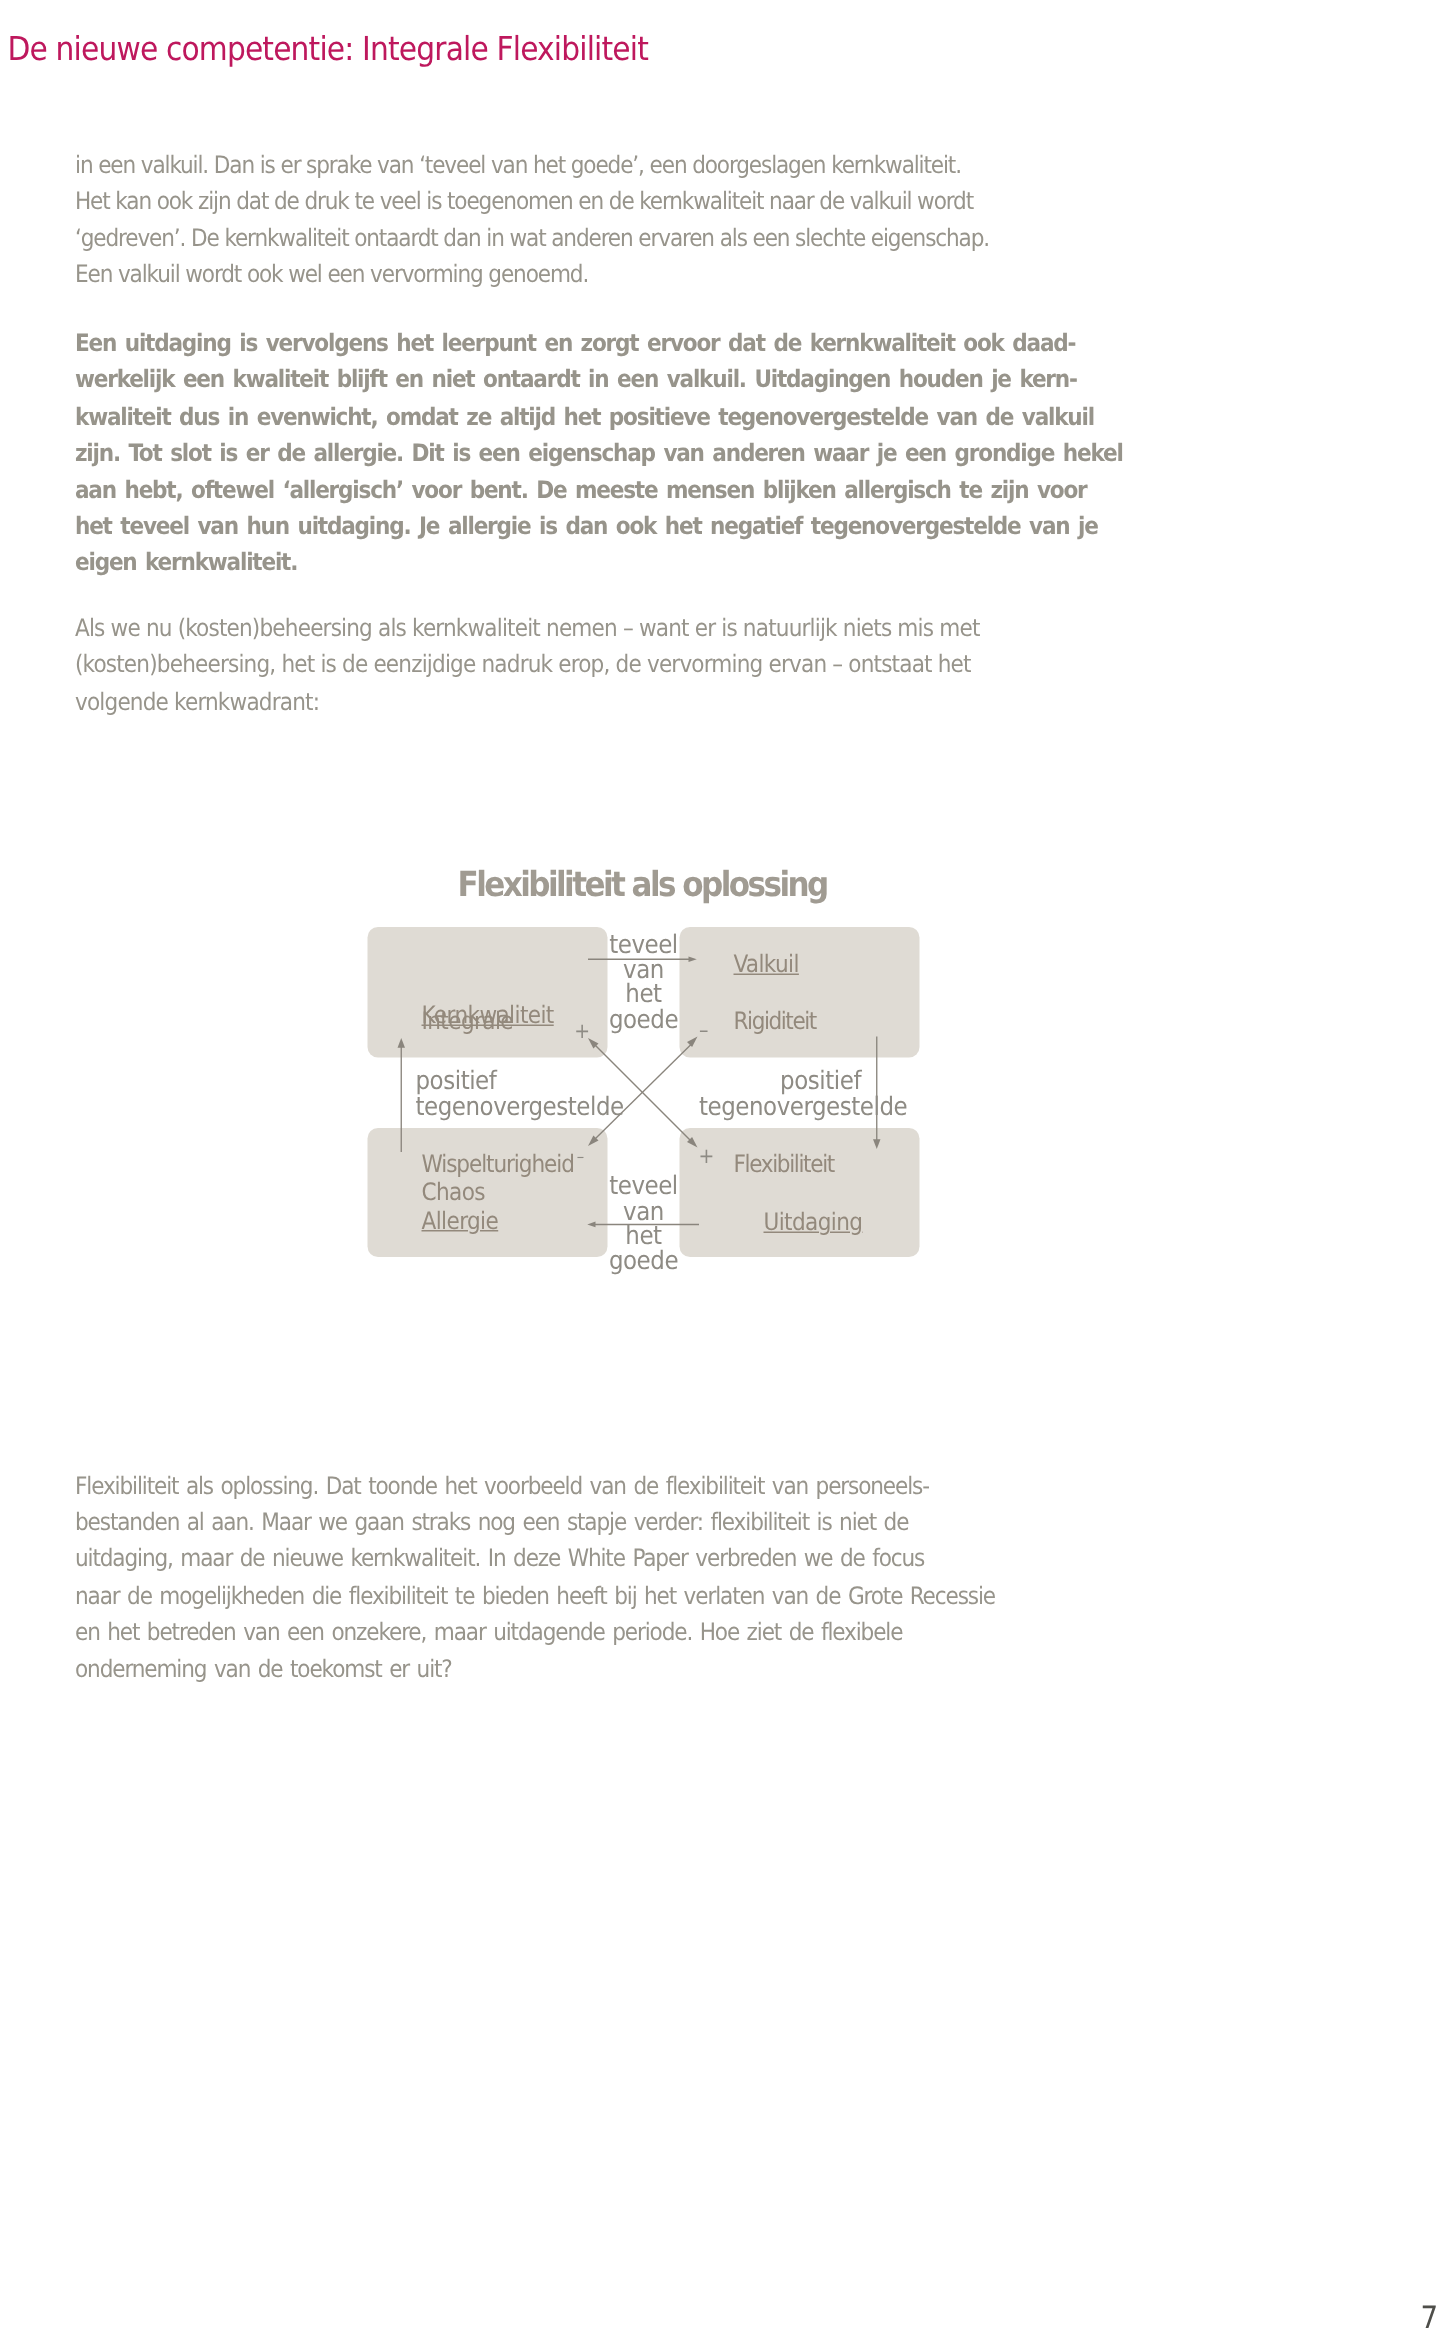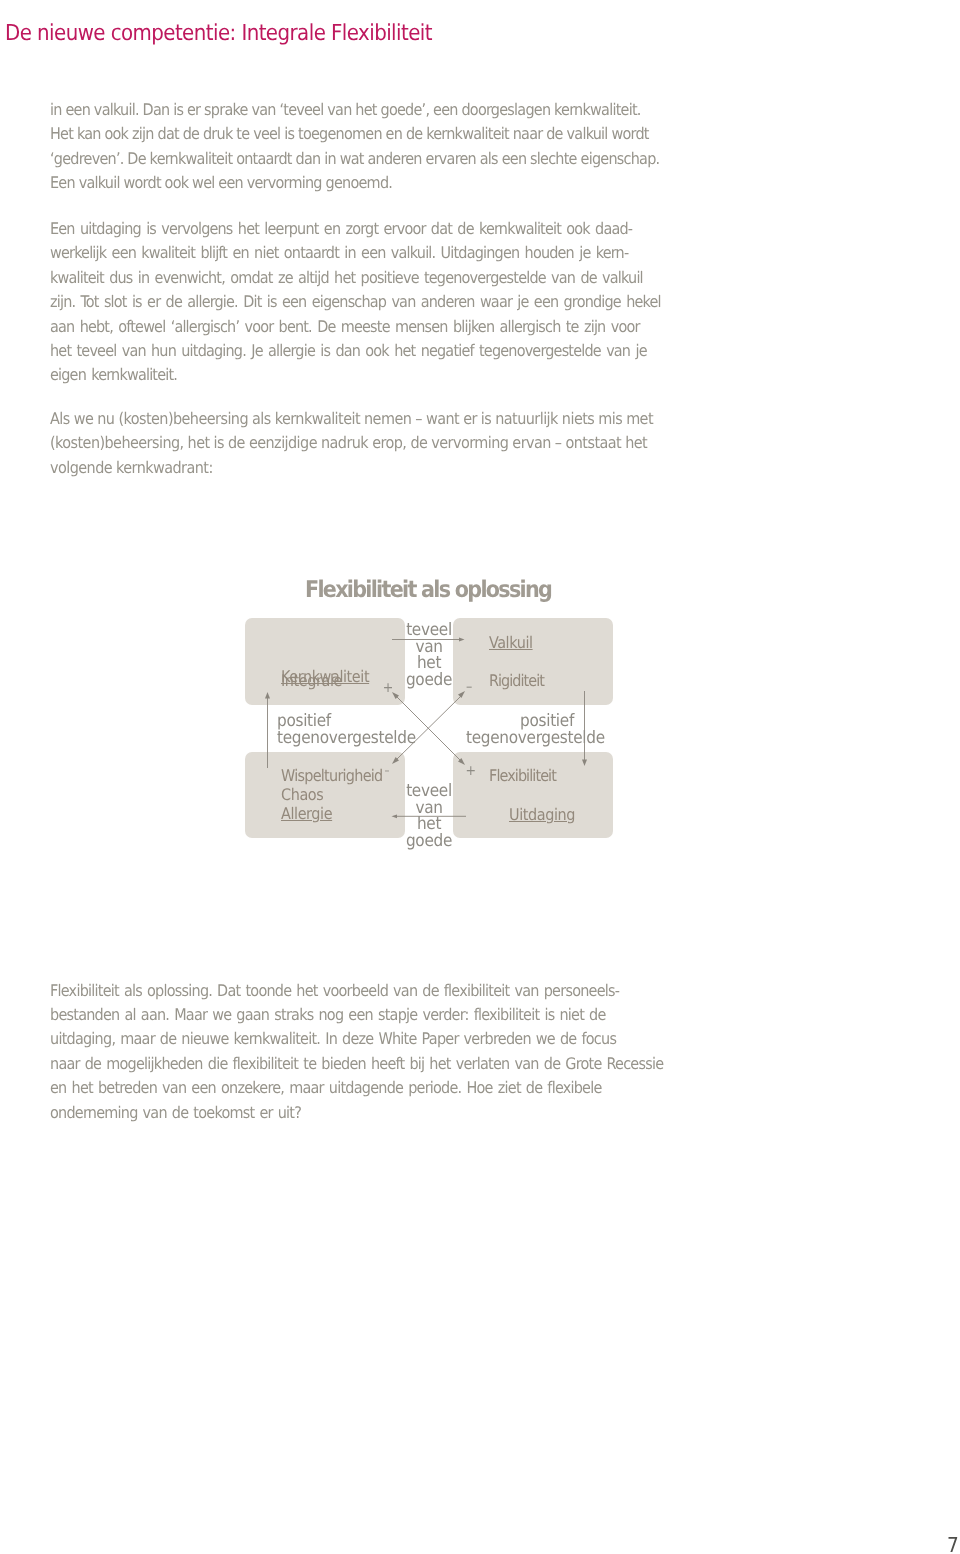--- a/index.html
+++ b/index.html
@@ -8,21 +8,21 @@
        font-family:"DejaVu Sans",sans-serif;font-stretch:condensed;
        -webkit-font-smoothing:antialiased;text-rendering:geometricPrecision;}
   .page{position:relative;width:960px;height:1554px;background:#fff;}
 
   .doc-header{position:absolute;left:5px;top:5px;font-size:22px;letter-spacing:-0.55px;
     color:#be185d;white-space:nowrap;line-height:18px;margin-top:20px;}
 
   .body-par{position:absolute;left:50px;font-size:16px;letter-spacing:-0.75px;
     color:#97948b;line-height:24.4px;white-space:pre-line;}
   #par1{letter-spacing:-0.75px;word-spacing:0px;}
-  #par2{letter-spacing:-0.8px;word-spacing:1.5px;}
+  #par2{letter-spacing:-0.8px;word-spacing:1.5px;font-weight:bold;}
   #par3{letter-spacing:-0.55px;word-spacing:0px;}
   #par4{letter-spacing:-0.75px;word-spacing:1.2px;}
 
   .page-number{position:absolute;left:947px;top:1535px;font-size:20.5px;
     letter-spacing:-0.5px;color:#4e4e4a;line-height:20.5px;}
 
   .diagram{position:absolute;left:0;top:0;width:819px;height:1554px;}
   .dg-title{position:absolute;left:305px;top:578.5px;font-size:23px;font-weight:bold;
     letter-spacing:-1.7px;color:#a09b92;white-space:nowrap;line-height:23px;}
   .dg-box{position:absolute;background:#dfdbd4;border-radius:7px;}

